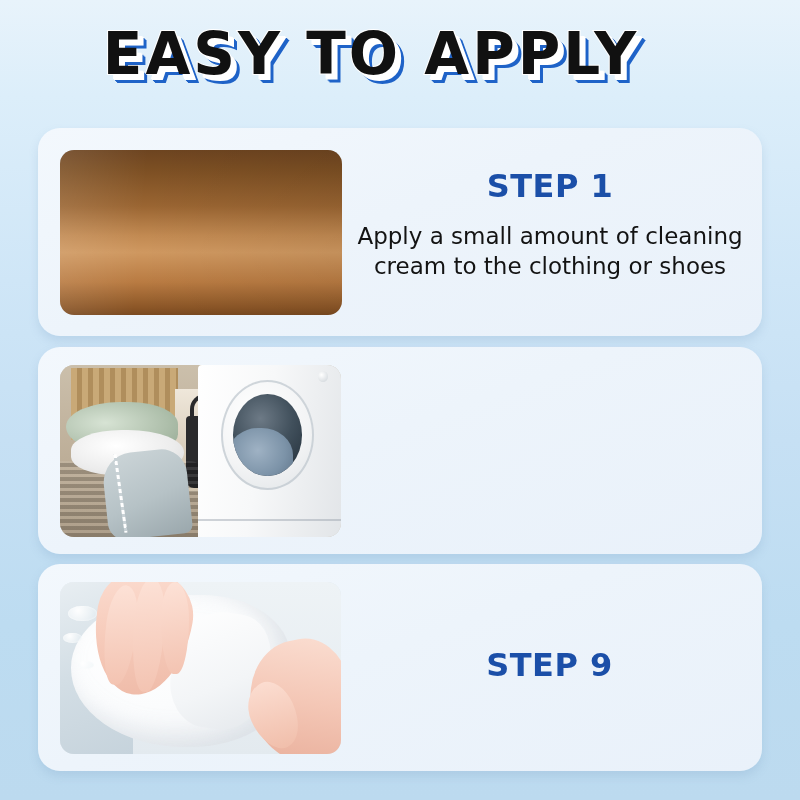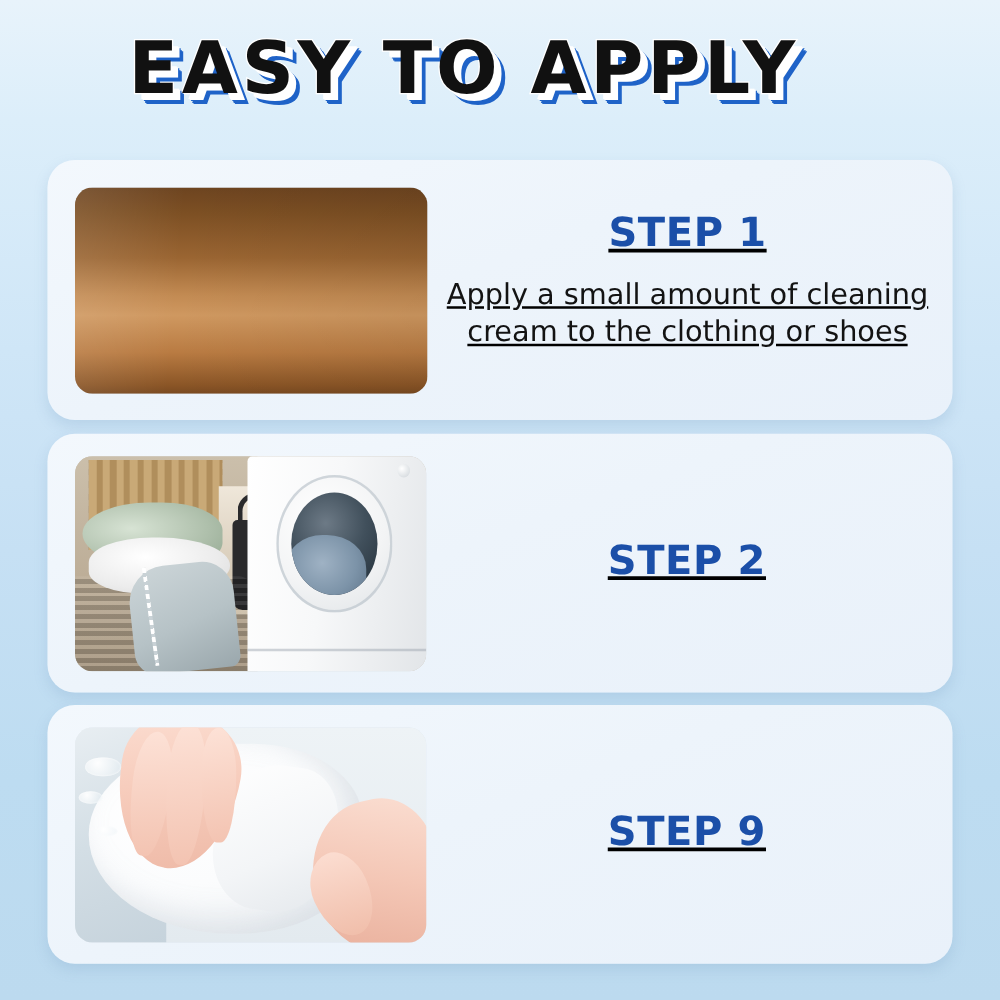--- a/index.html
+++ b/index.html
@@ -83,21 +83,20 @@
   #card-2 .thumb, #card-3 .thumb {
     width: 281px;
     height: 172px;
   }
 
   .text-col {
     flex: 1 1 auto;
     text-align: center;
     padding: 0 14px 0 10px;
     box-sizing: border-box;
-    text-decoration: underline;
   }
   .step-head {
     font-family: "DejaVu Sans", sans-serif;
     font-weight: bold;
     font-size: 32px;
     line-height: 38px;
     color: #1b4fa8;
     letter-spacing: 0.5px;
     margin-bottom: 5px;
   }
@@ -303,21 +302,20 @@
           <div class="w-dial"></div>
           <div class="w-ring-outer">
             <div class="w-ring-inner">
               <div class="w-laundry-in"></div>
             </div>
           </div>
         </div>
       </div>
     </div>
     <div class="text-col">
-      <div class="step-head">STEP 2</div>
     </div>
   </div>
 
   <div class="card" id="card-3">
     <div class="thumb">
       <div class="img-rinse">
         <div class="r-water"></div>
         <div class="r-cloth"></div>
         <div class="r-cloth-fold"></div>
         <div class="r-hand-left"></div>

